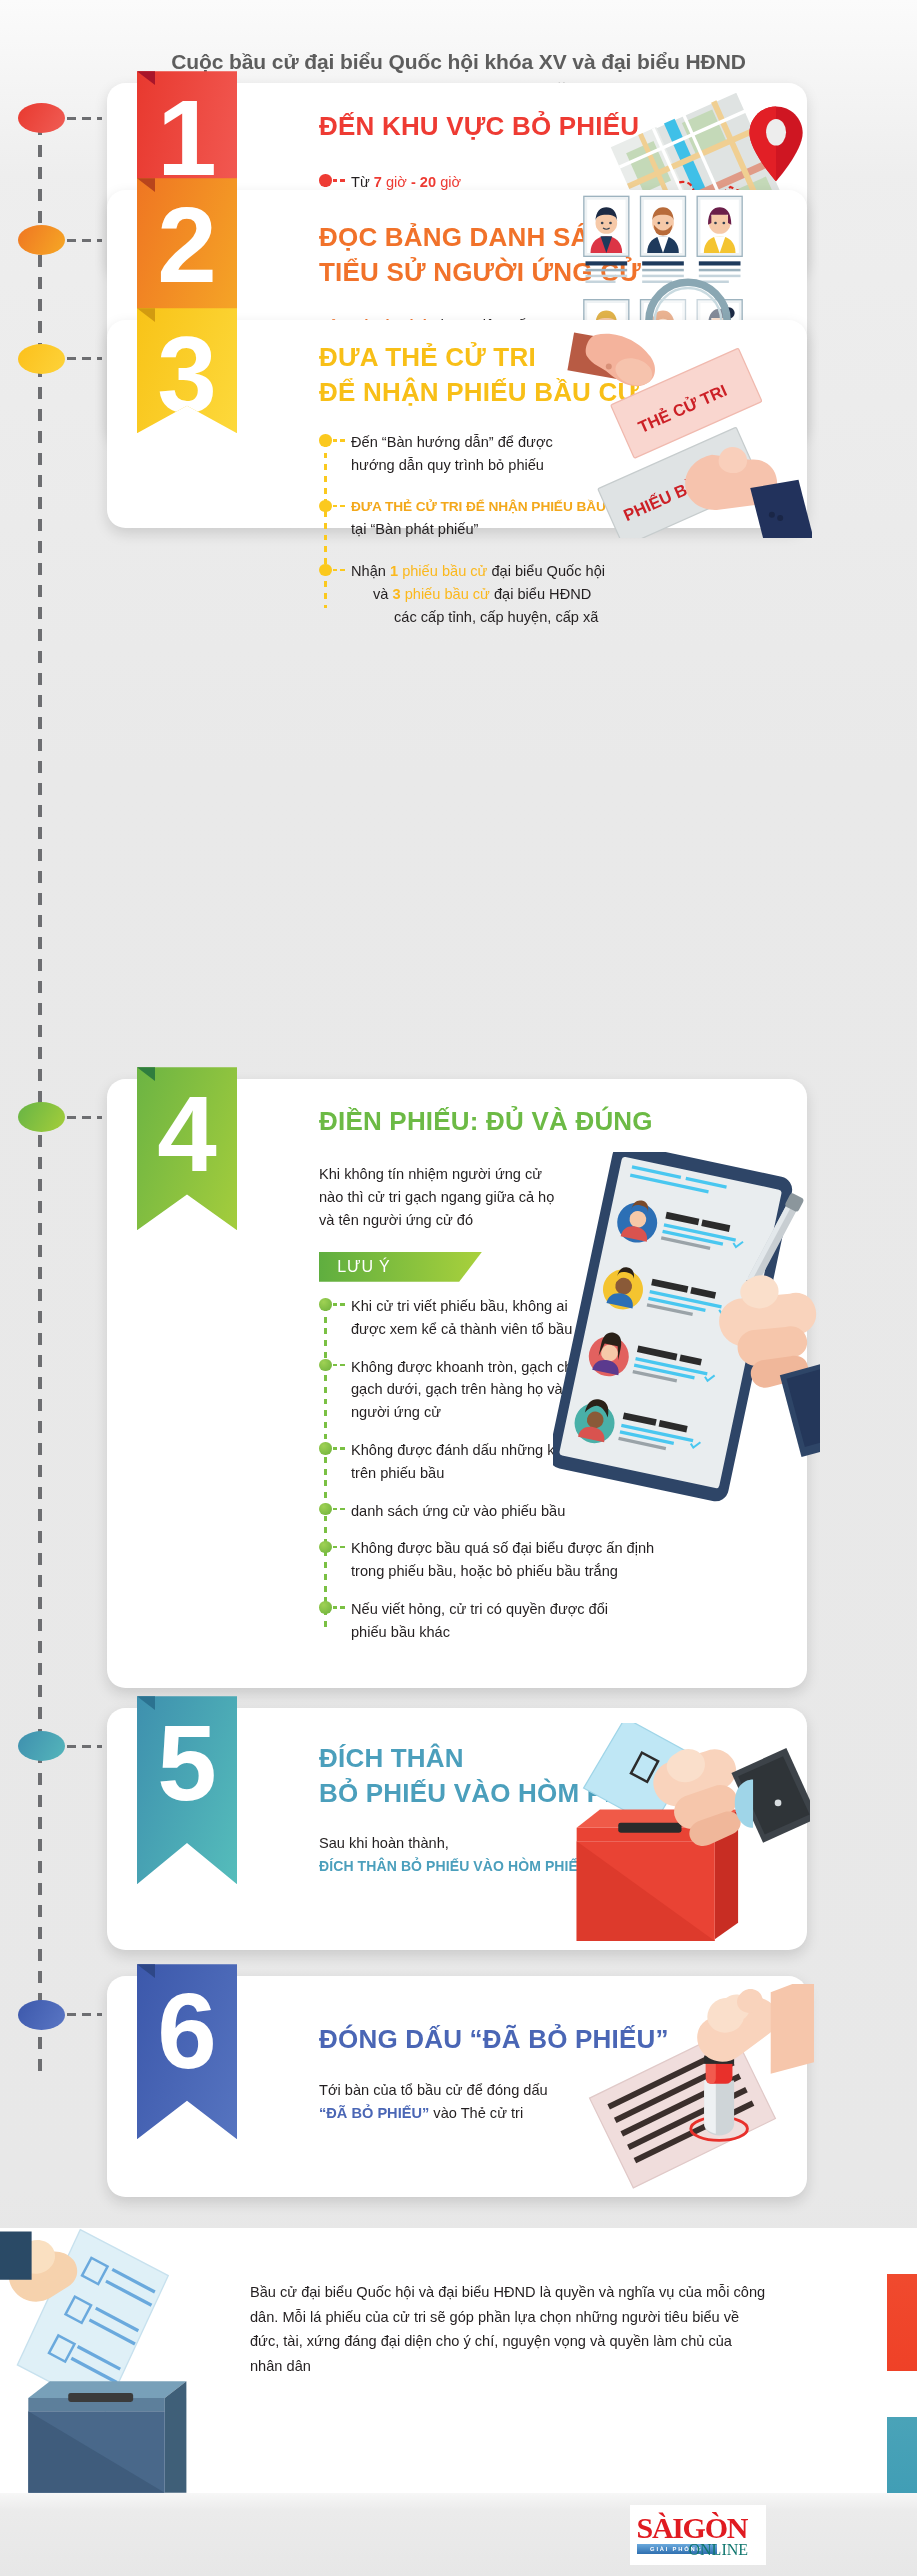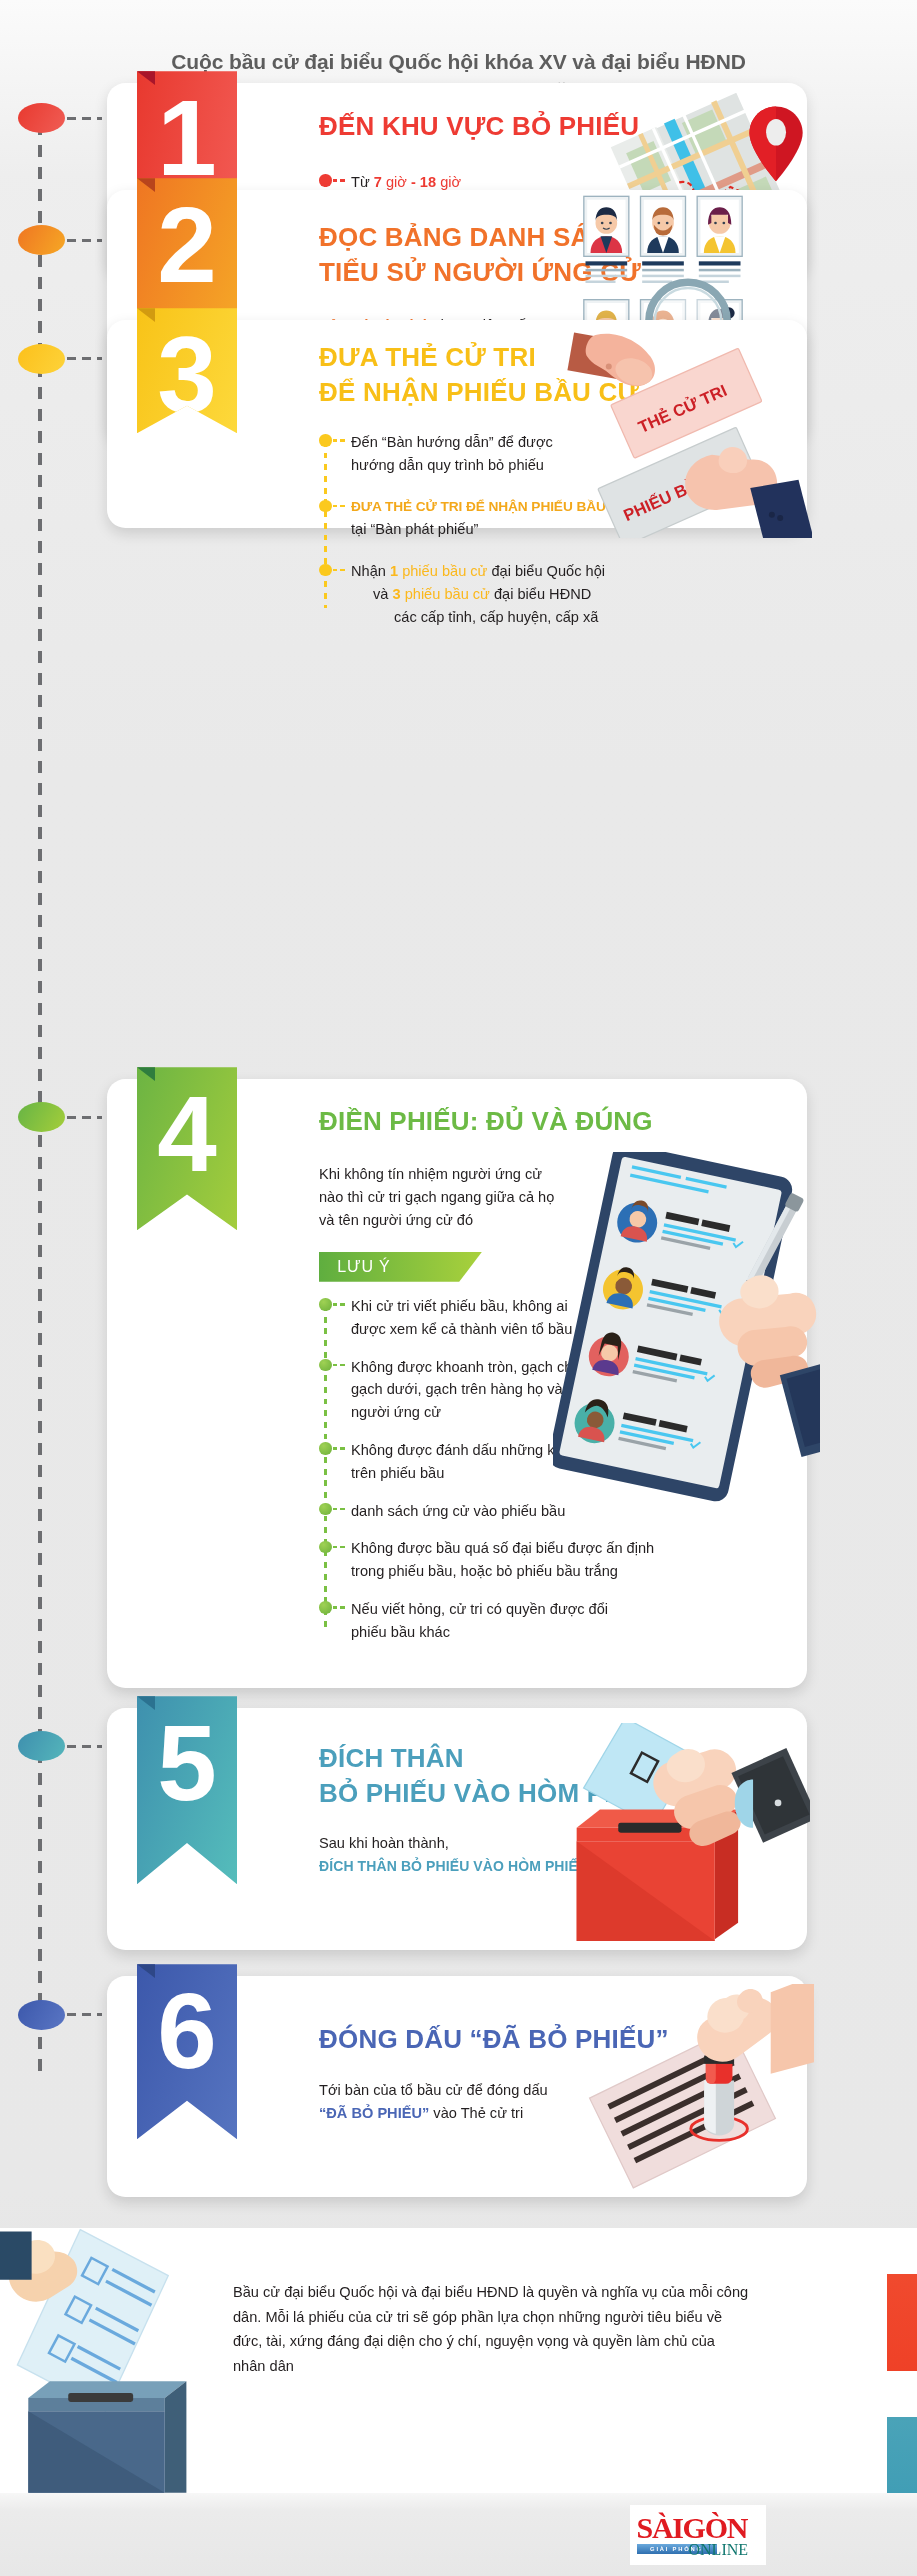--- a/index.html
+++ b/index.html
@@ -89,21 +89,21 @@
 
   
   .art { position:absolute; pointer-events:none; }
 
   
   #footerband {
     position:absolute; left:0; top:2228px; width:917px; height:265px;
     background:#fff;
   }
   #footerband .ftext {
-    position:absolute; left:233px; top:52px; width:517px;
+    position:absolute; left:250px; top:52px; width:517px;
     font-size:14.6px; color:#231f20; line-height:1.68;
   }
   #footerband .ftext p + p { margin-top:25px; }
   .fbar { position:absolute; right:0; width:30px; }
 
   #bottombar {
     position:absolute; left:0; top:2493px; width:917px; height:83px;
     background:linear-gradient(180deg,#f7f7f7 0%,#ebebeb 22%,#e7e7e7 100%);
   }
   #logobox {
@@ -166,21 +166,21 @@
     <div class="fold" style="background:#a8152a;"></div>
   </div>
   <div class="inner">
     <h2 style="color:#ee3b33;">ĐẾN KHU VỰC BỎ PHIẾU</h2>
     <div class="bullets" style="color:#ee3b33;margin-top:28px;">
       <div class="vline" style="height:37px;"></div>
       <div class="bullet" style="margin-bottom:18.3px;">
         <div class="bdot" style="background:#ee3b33;"></div>
         <div class="bdash"></div>
         <div class="btxt">
-          <span>Từ </span><b style="color:#ee3b33;">7</b><span style="color:#ee3b33;"> giờ</span><b style="color:#ee3b33;"> - </b><b style="color:#ee3b33;">18</b><span style="color:#ee3b33;"> giờ</span>
+          <span>Từ </span><b style="color:#ee3b33;">7</b><span style="color:#ee3b33;"> giờ</span><b style="color:#ee3b33;"> - </b><b style="color:#ee3b33;">20</b><span style="color:#ee3b33;"> giờ</span>
         </div>
       </div>
       <div class="bullet" style="margin-bottom:0;">
         <div class="bdot" style="background:#ee3b33;"></div>
         <div class="bdash"></div>
         <div class="btxt">
           <span>Chủ nhật, </span><span style="color:#ee3b33;">ngày </span><b style="color:#ee3b33;">23-5-2021</b>
         </div>
       </div>
     </div>

